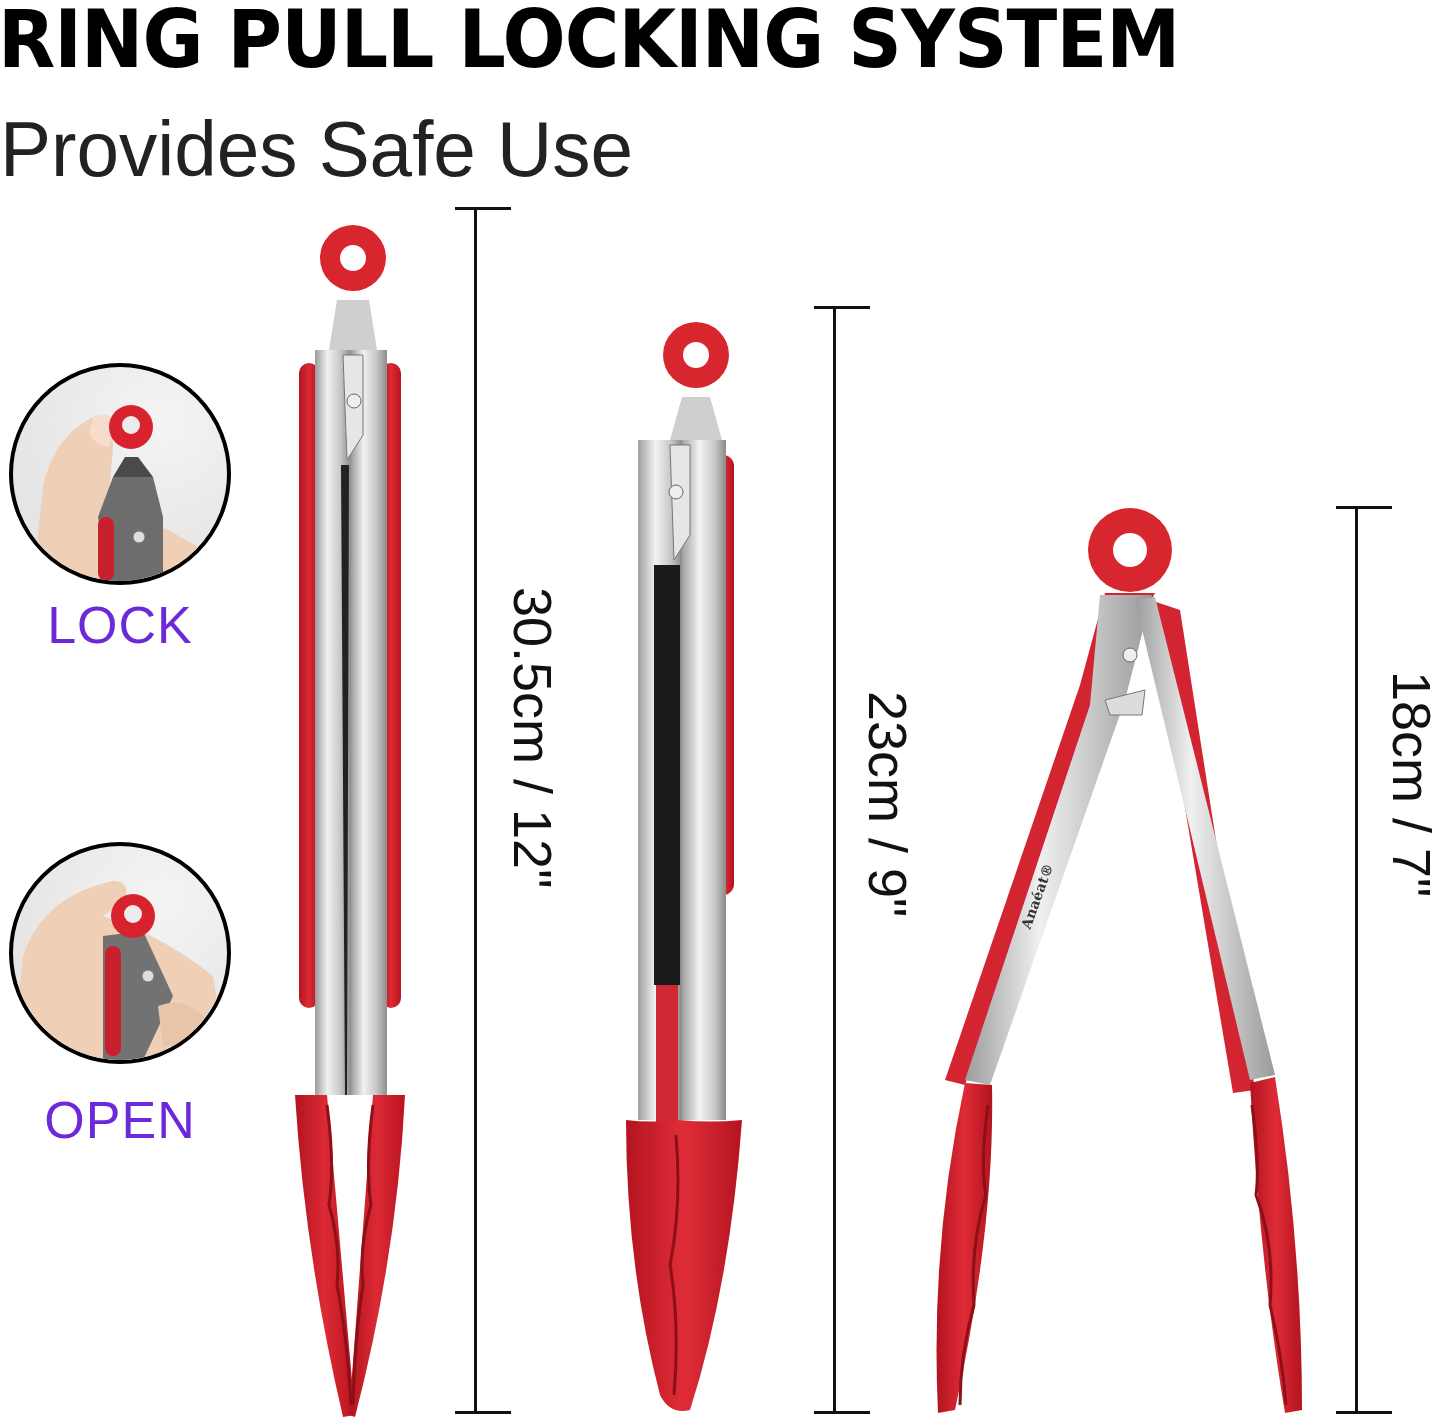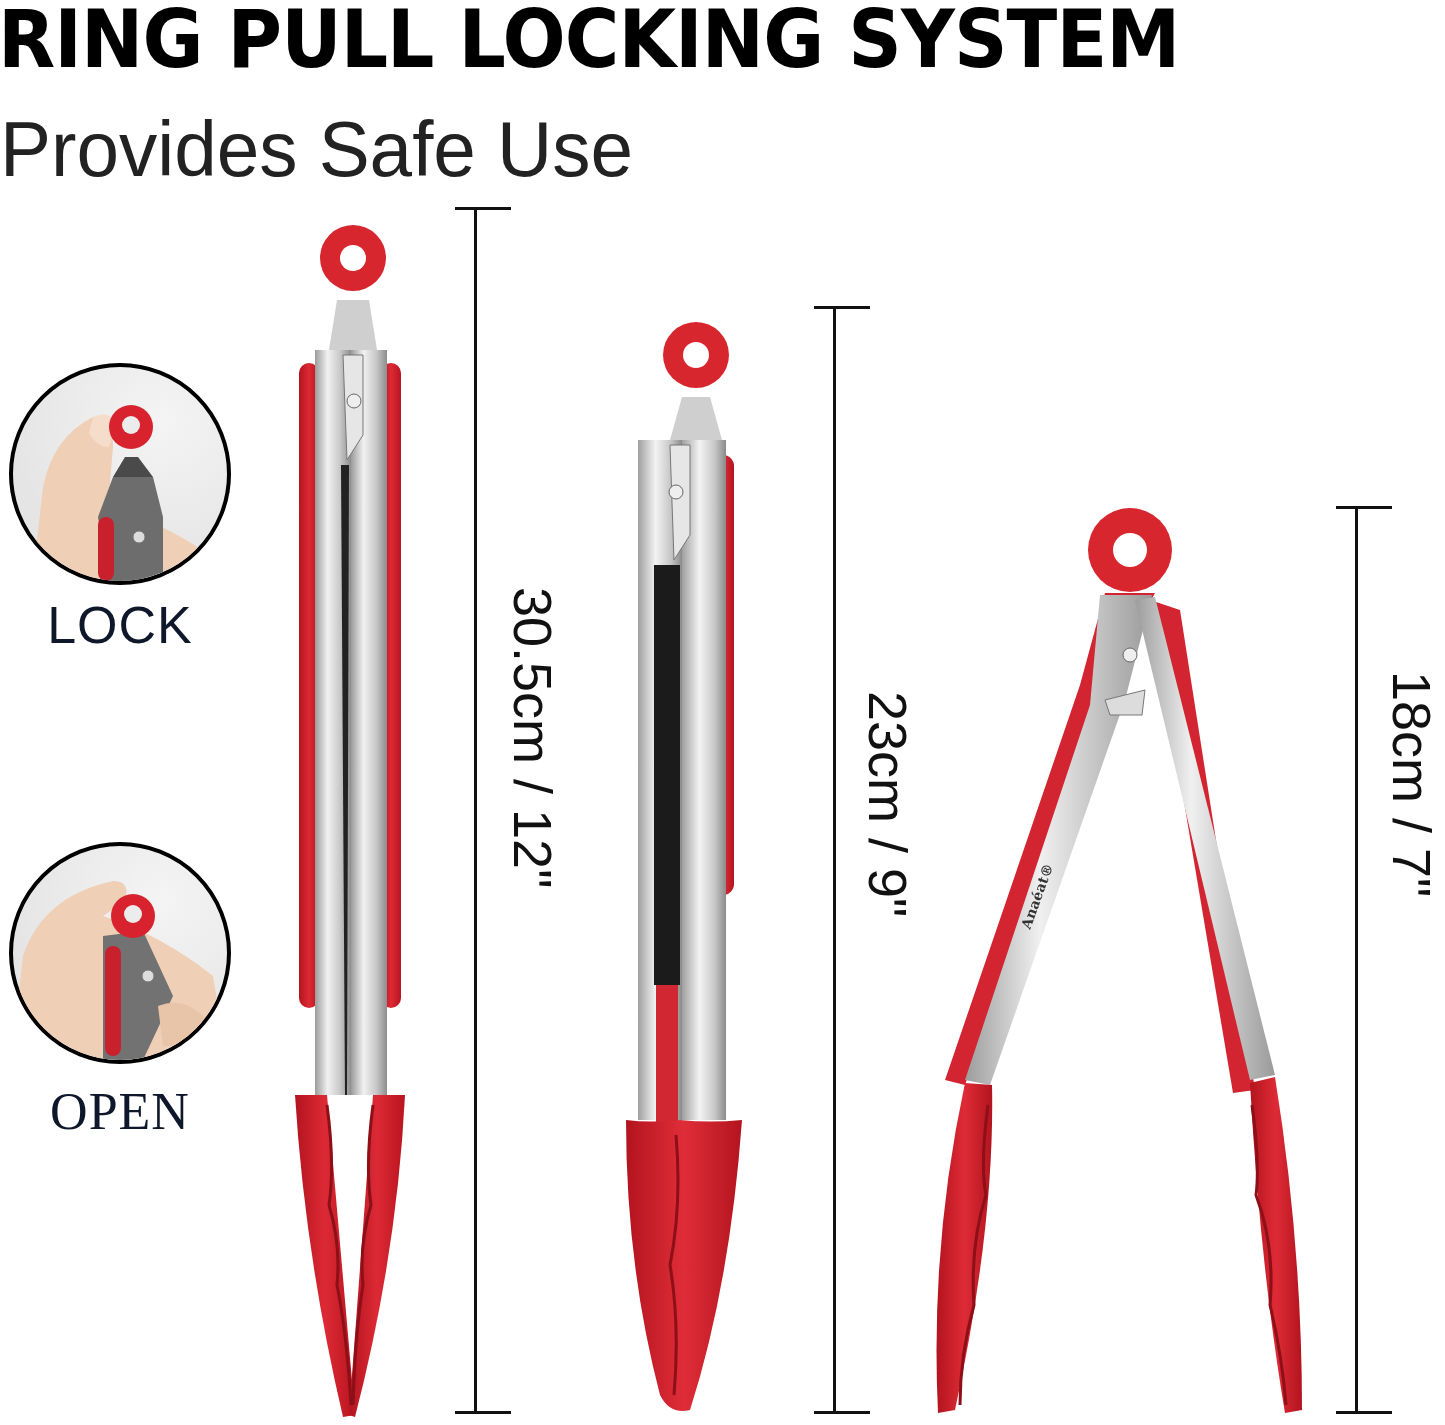--- a/index.html
+++ b/index.html
@@ -22,21 +22,21 @@
 
     .inset { position: absolute; width: 222px; height: 222px; }
     .inset .circle {
       position: absolute; left: 0; top: 0; width: 214px; height: 214px;
       border: 4px solid #000; border-radius: 50%; overflow: hidden;
       background: radial-gradient(circle at 70% 25%, #f4f4f4, #e5e5e5 70%);
     }
     .inset .caption {
       position: absolute; left: 0; width: 222px; text-align: center;
       font-family: "Liberation Sans", sans-serif; font-weight: 300;
-      font-size: 52px; color: #0f172a; letter-spacing: 1px;
+      font-size: 52px; color: #6d28d9; letter-spacing: 1px;
     }
 
     .dim { position: absolute; }
     .dim .bar { position: absolute; left: 0; top: 0; width: 3px; background: #111; }
     .dim .cap { position: absolute; height: 3px; width: 56px; left: -19px; background: #111; }
     .dim .label {
       position: absolute; white-space: nowrap;
       font-family: "Liberation Sans", sans-serif; font-size: 54px; color: #111;
       transform: rotate(90deg); transform-origin: left top;
     }
@@ -70,21 +70,21 @@
     <svg width="214" height="214" viewBox="0 0 214 214">
       <path d="M0 200 L10 110 Q30 50 100 35 Q118 35 112 55 L90 70 Q150 90 200 130 L214 214 L0 214 Z" fill="#efcfb5"></path>
       <path d="M90 90 L130 85 L160 150 L130 214 L90 214 Z" fill="#727272"></path>
       <rect x="92" y="100" width="16" height="110" rx="8" fill="#c8202c"></rect>
       <circle cx="135" cy="130" r="6" fill="#ddd" stroke="#777"></circle>
       <path d="M145 160 Q170 150 190 170 L200 200 L150 200 Z" fill="#e8c4a8"></path>
       <circle cx="120" cy="70" r="22" fill="#d8232f"></circle>
       <circle cx="120" cy="68" r="9" fill="#ececec"></circle>
     </svg>
   </div>
-  <div class="caption" style="top:240px;font-family:Liberation Serif, serif;">OPEN</div>
+  <div class="caption" style="top:248px;">OPEN</div>
 </div>
 
 <div class="tong" style="left:285px; top:205px;">
   <svg width="130" height="1215" viewBox="0 0 130 1215">
     <defs>
       <linearGradient id="steel1" x1="0" x2="1">
         <stop offset="0" stop-color="#9b9b9b"></stop>
           <stop offset="0.35" stop-color="#f1f1f1"></stop>
         <stop offset="0.7" stop-color="#c8c8c8"></stop>
           <stop offset="1" stop-color="#8d8d8d"></stop>

